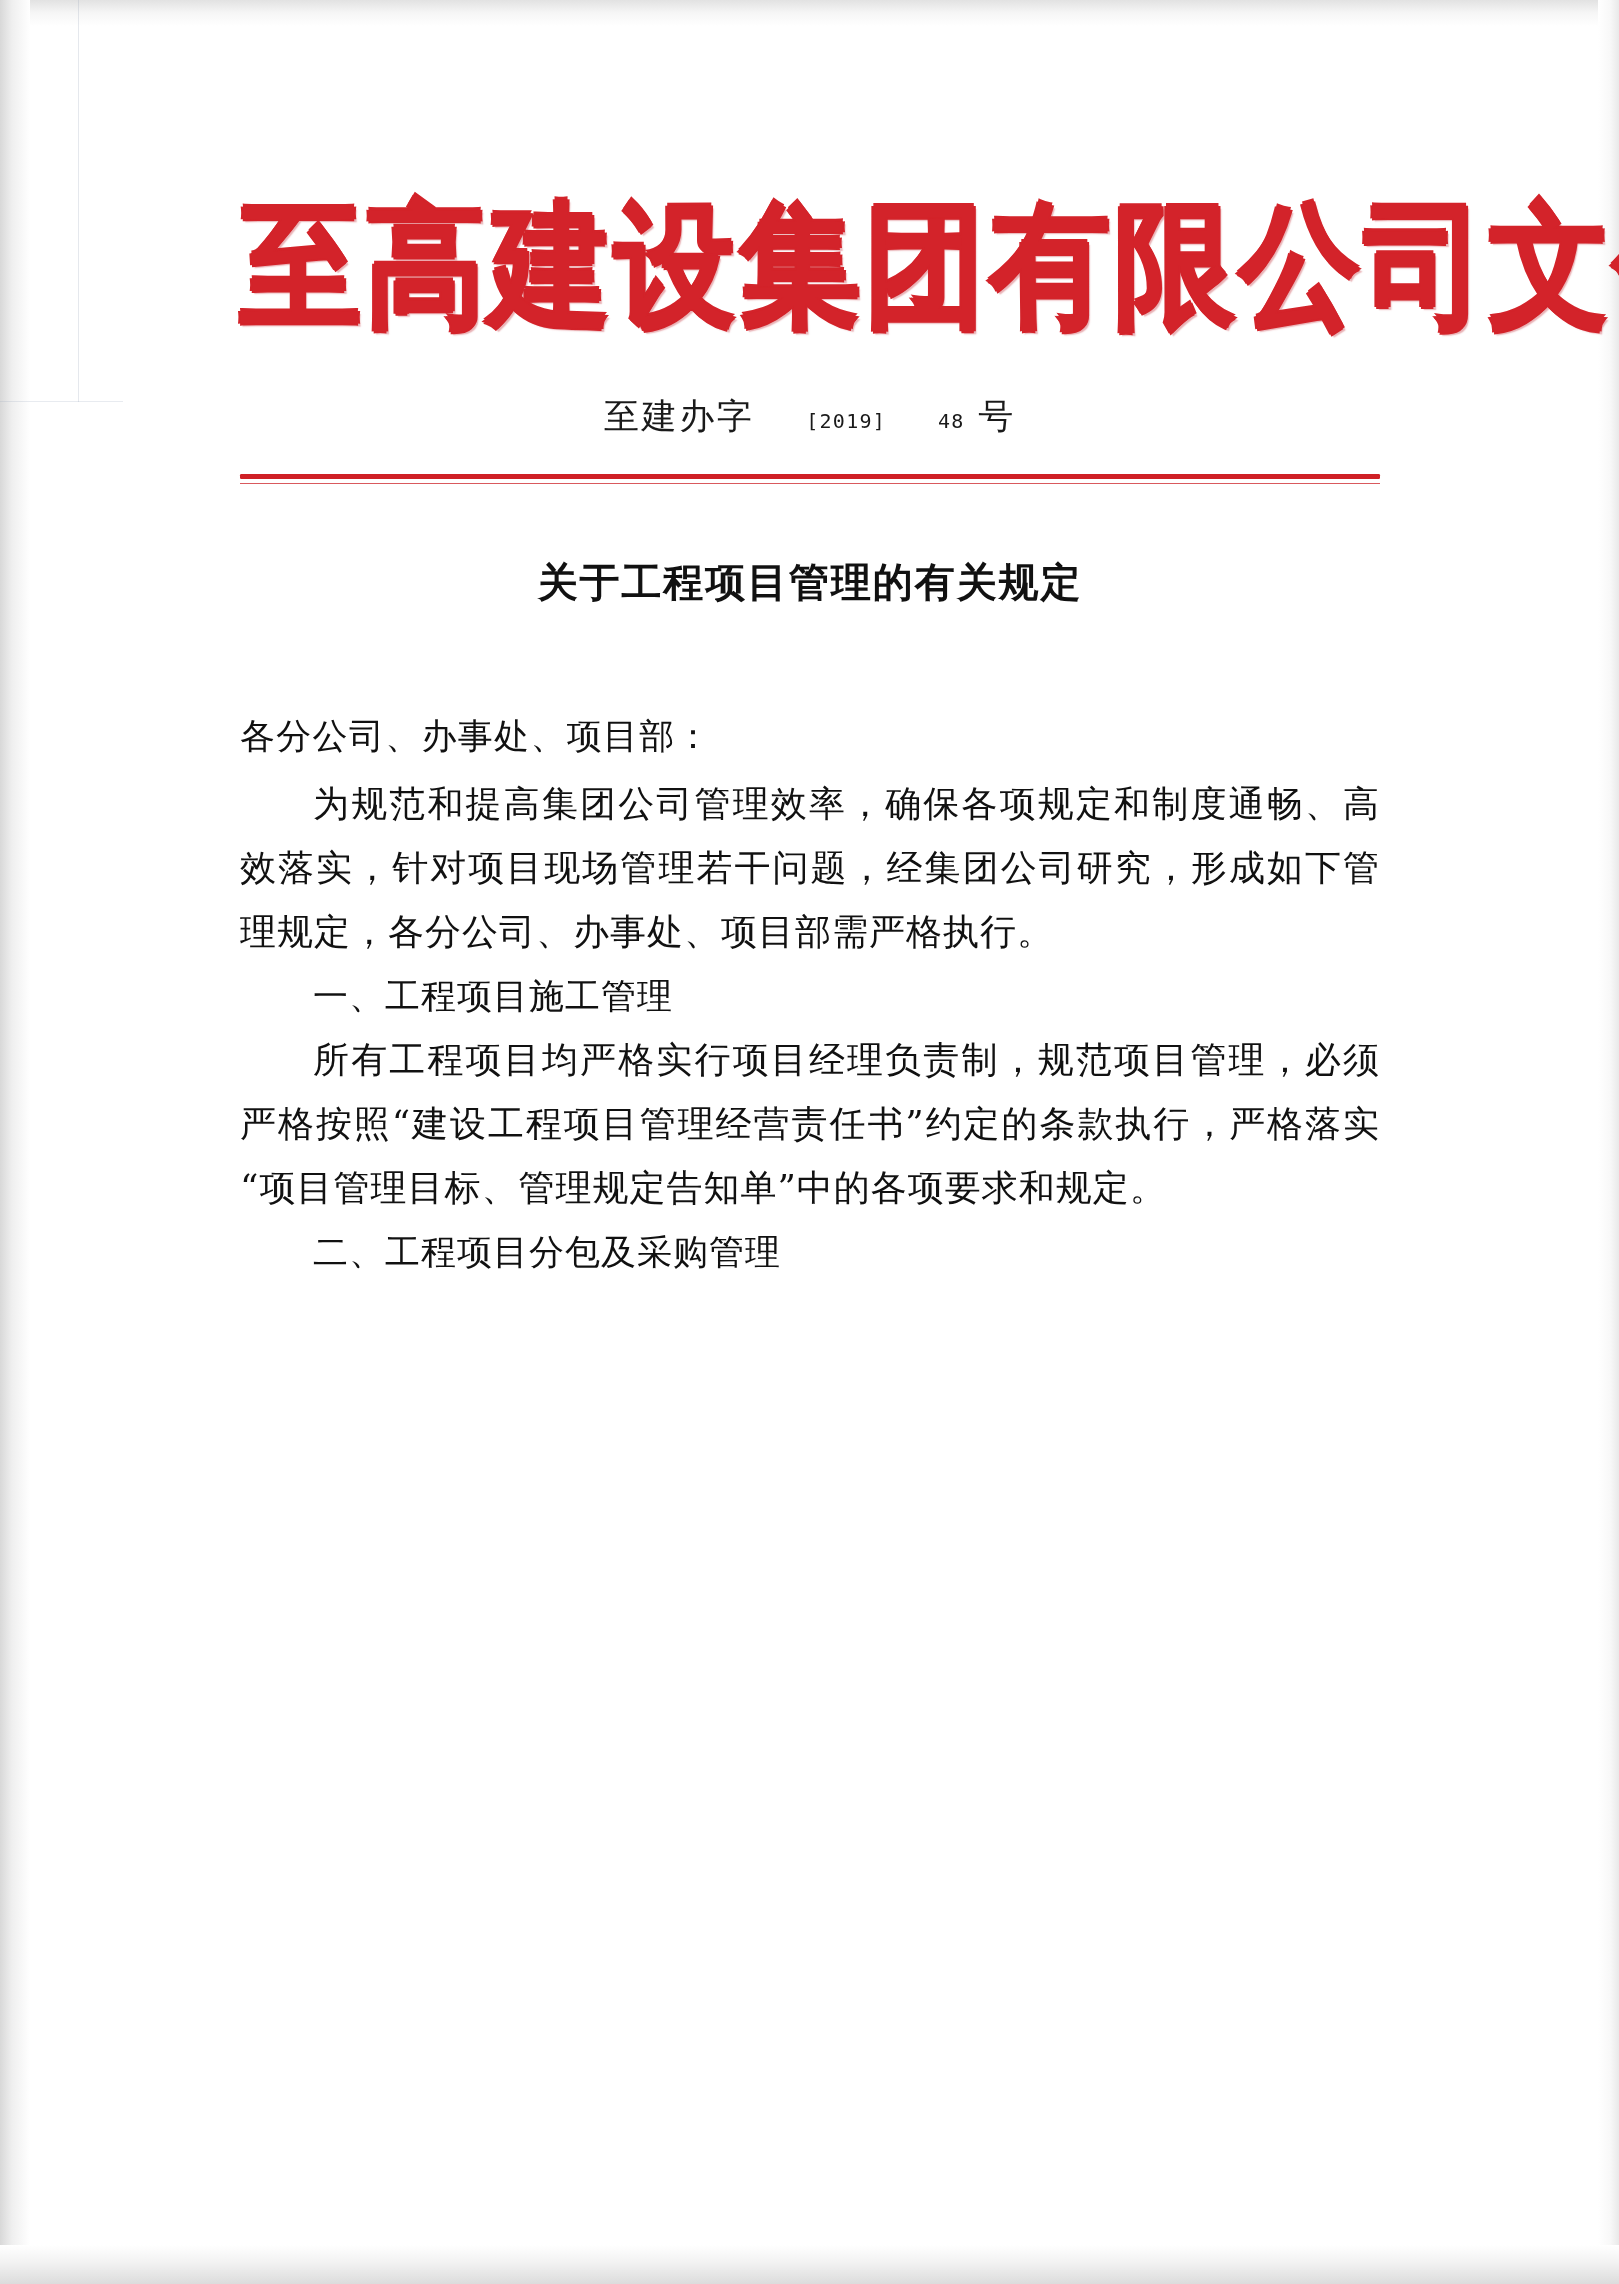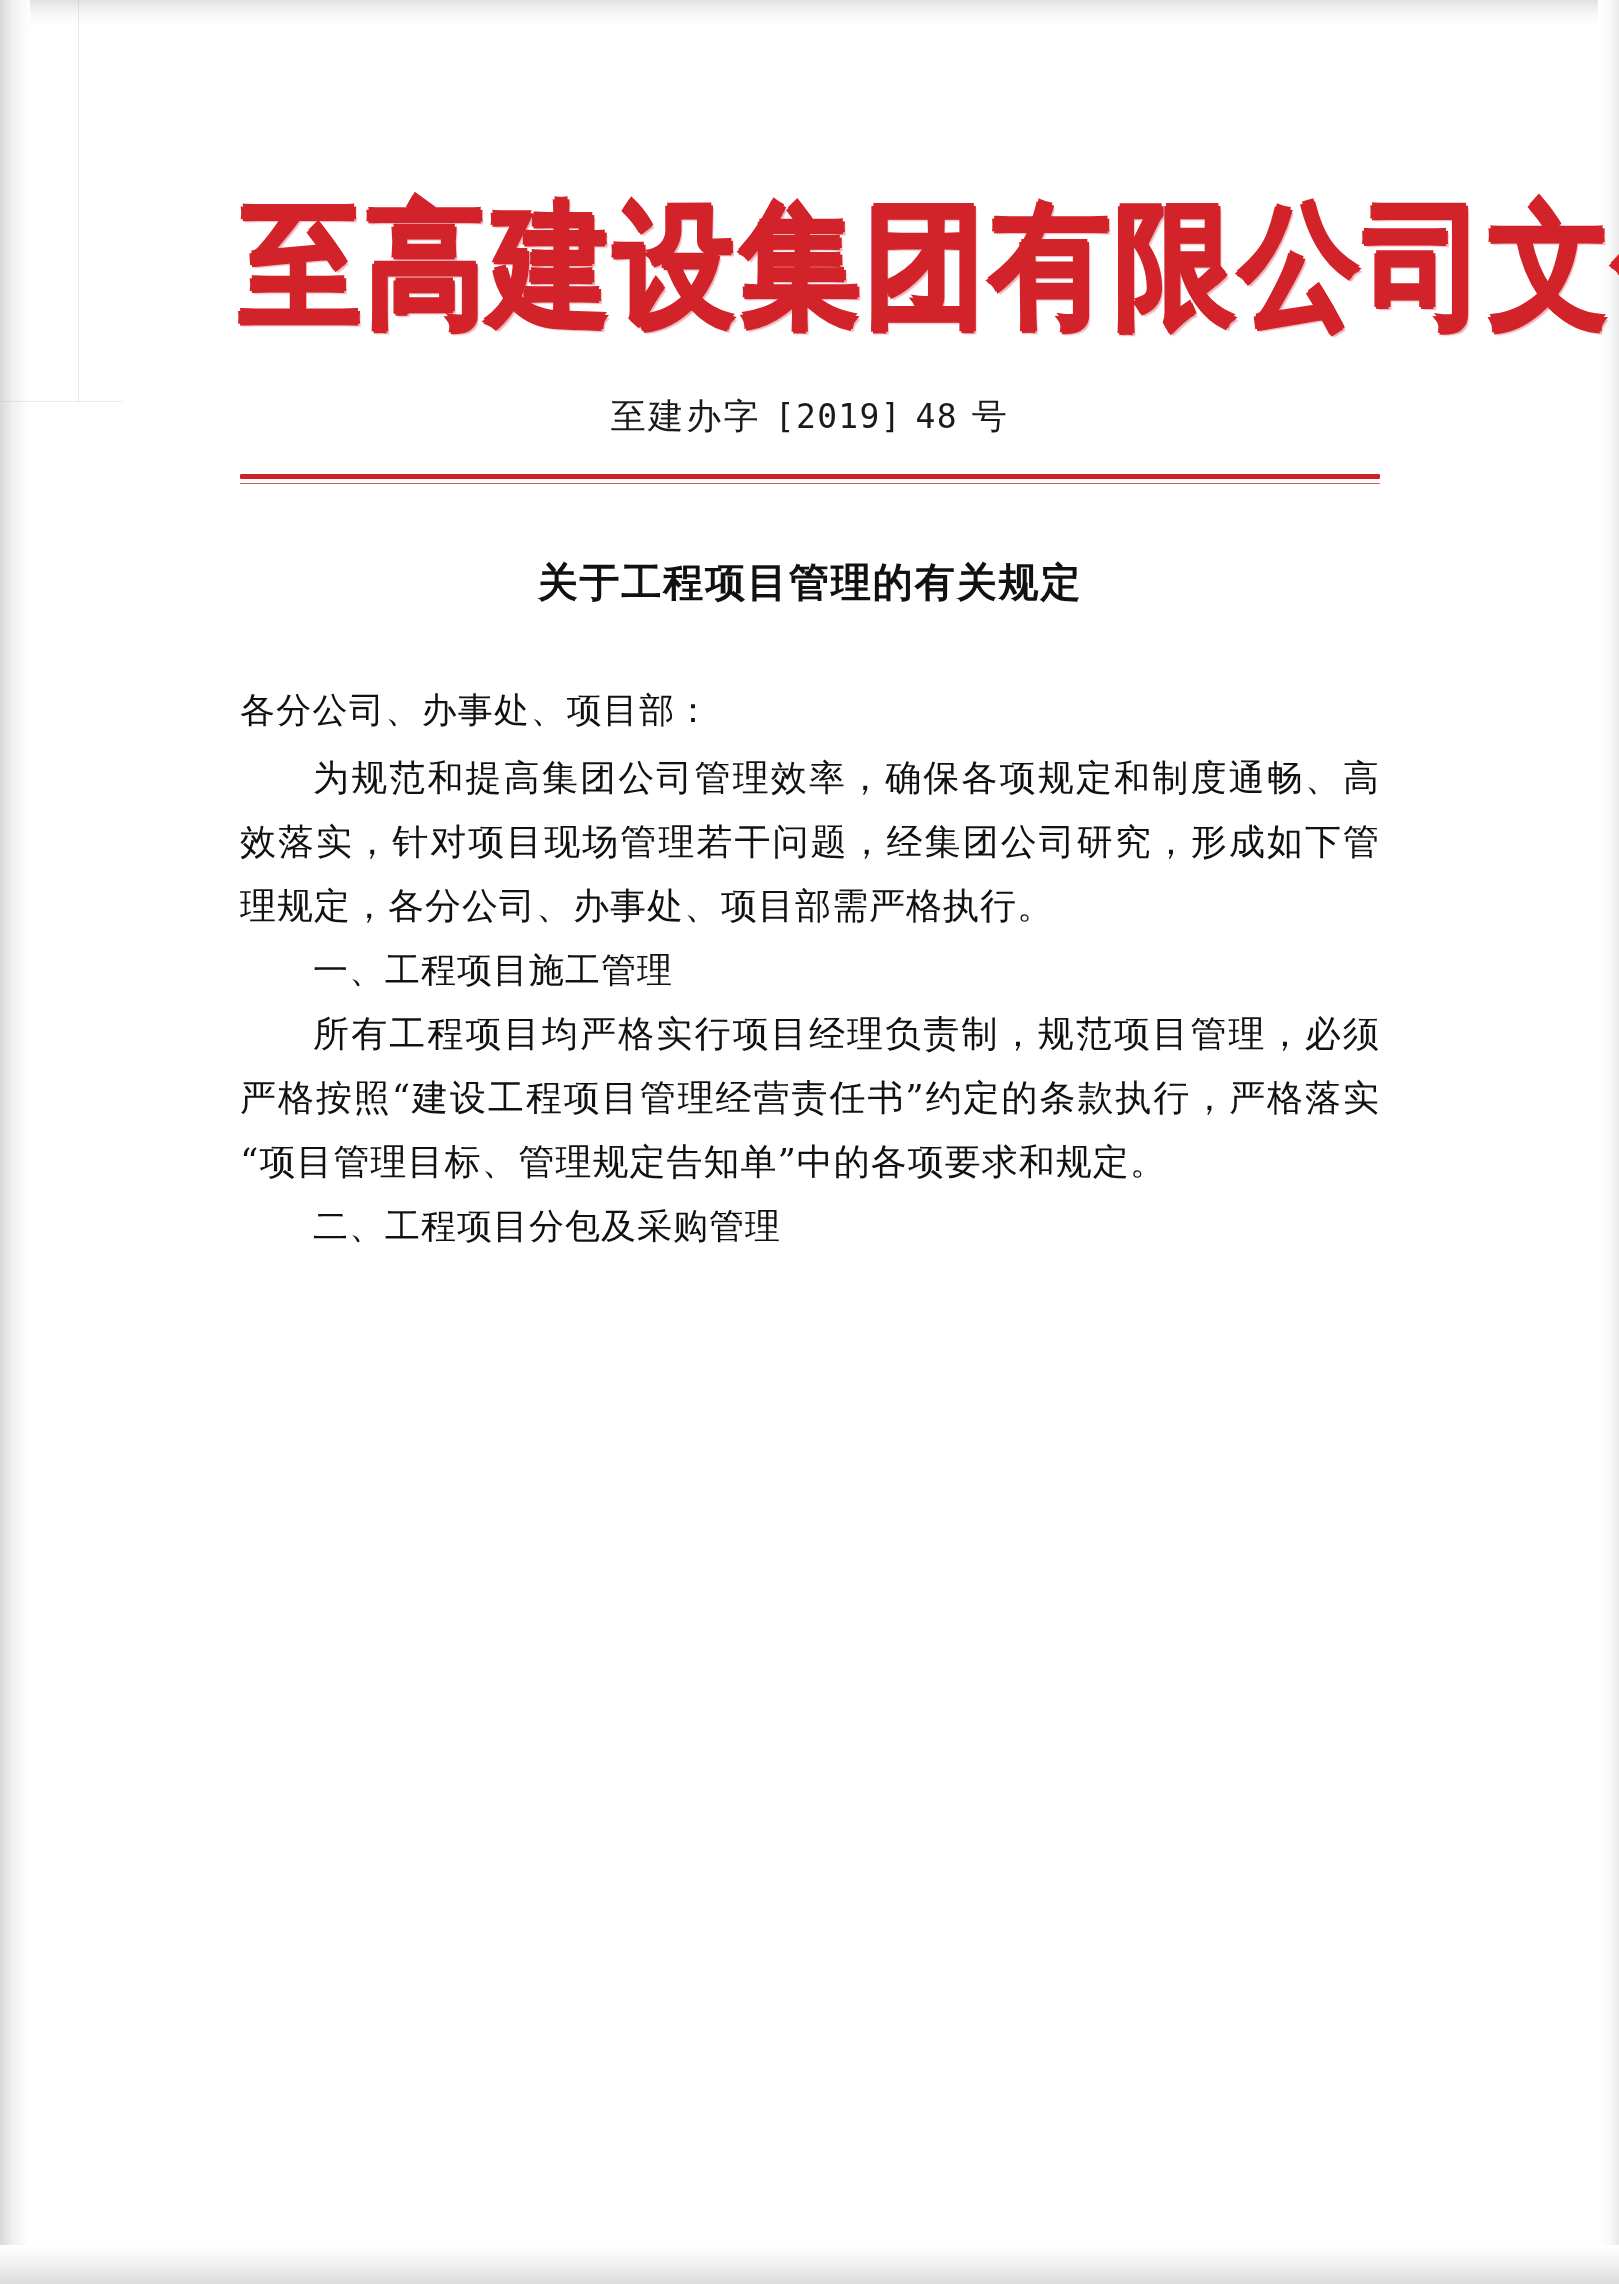--- a/index.html
+++ b/index.html
@@ -86,22 +86,23 @@
   .doc-number {
     margin-top: 71px;
     text-align: center;
     font-family: "DejaVu Serif", "Liberation Serif", serif;
     font-size: 35px;
     letter-spacing: 2.6px;
     color: #1a1a1a;
   }
   .doc-number .bracketed {
     font-family: "DejaVu Sans Mono", "Liberation Mono", monospace;
-    font-size: 33px;
+    font-size: 20px;
     letter-spacing: 1.3px;
+    margin-left: 38px;
   }
 
   .red-rule {
     margin: 34px 0 0 0;
     height: 4.5px;
     background: #cf2026;
     border-radius: 1.3px;
   }
   .red-rule-thin {
     margin-top: 4.5px;
@@ -112,21 +113,21 @@
   .subject {
     margin-top: 71px;
     text-align: center;
     font-size: 40px;
     font-weight: 700;
     letter-spacing: 1.9px;
     color: #111;
   }
 
   .salutation {
-    margin-top: 77px;
+    margin-top: 103px;
     font-size: 35px;
     letter-spacing: 1.3px;
     color: #111;
   }
 
   p.body-par {
     margin: 0;
     font-size: 36px;
     line-height: 64px;
     letter-spacing: 1px;

